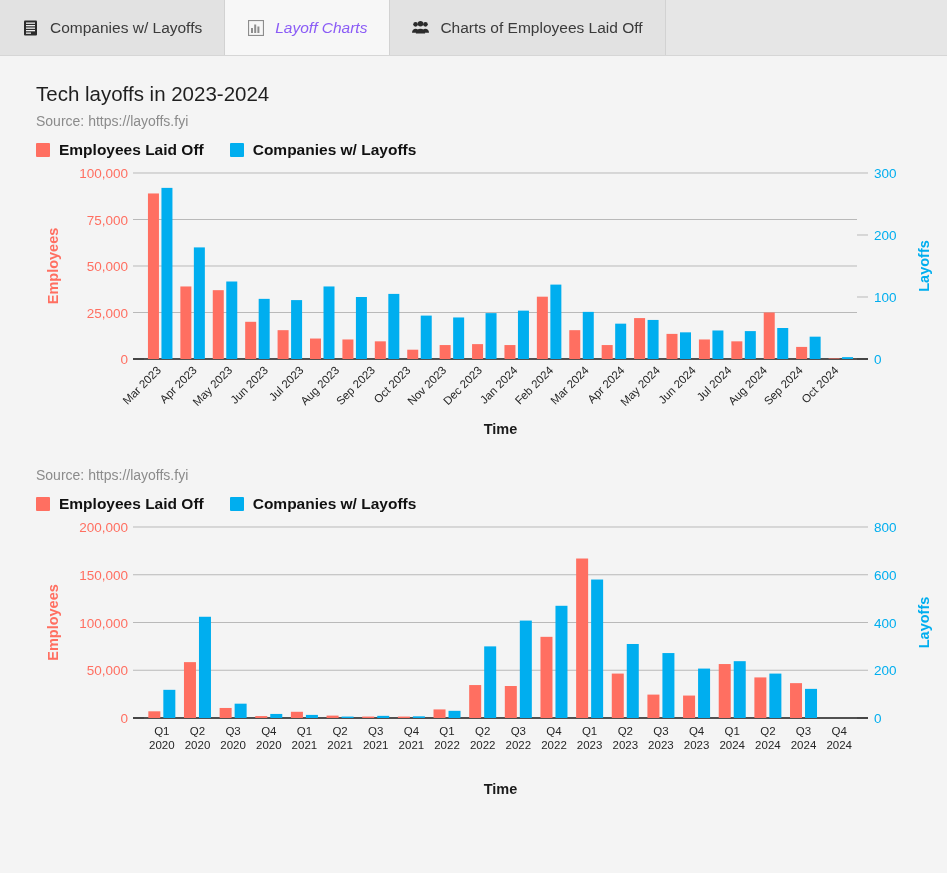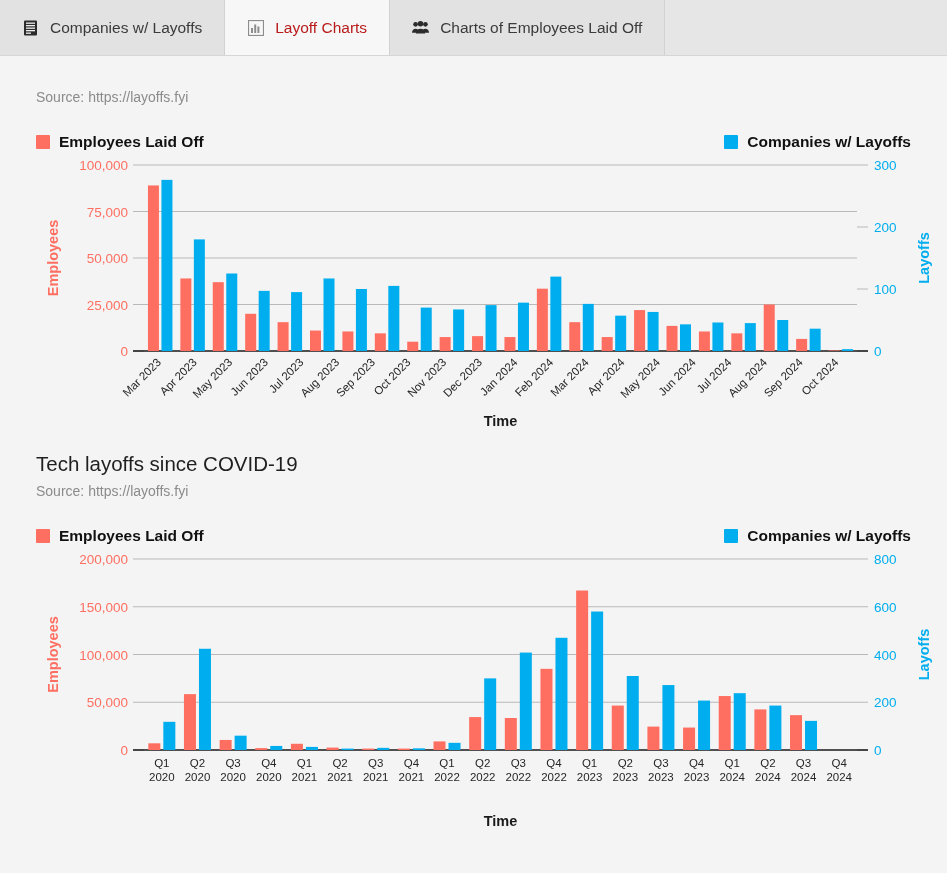--- a/index.html
+++ b/index.html
@@ -26,21 +26,22 @@
     padding: 0 22px;
     font-size: 15.5px;
     color: #3b3b3b;
     background: #e2e2e2;
     border-right: 1px solid #d2d2d2;
     cursor: pointer;
     user-select: none;
   }
   .tab.active {
     background: #f7f7f7;
-    color: #b91c1c;
+    color: #8b5cf6;
+    font-style: italic;
   }
   .tab .tico {
     display: inline-flex;
     align-items: center;
     justify-content: center;
     width: 17px; height: 17px;
     line-height: 1;
   }
   .tab.active .tico { color: #8d8d8d; }
 
@@ -57,24 +58,24 @@
     padding: 0;
   }
   .chart-source {
     font-size: 14px;
     color: #8b8b8b;
     margin: 7px 0 0 0;
   }
 
   .legend {
     display: flex;
-    justify-content: space-between;
+    justify-content: flex-start;
     align-items: center;
     gap: 26px;
-    margin-top: 28px;
+    margin-top: 12px;
   }
   .legend-item {
     display: flex;
     align-items: center;
     gap: 9px;
     font-size: 15.5px;
     font-weight: bold;
     color: #111;
   }
   .legend-swatch {
@@ -138,20 +139,21 @@
         <path d="M4.3 14.2c0-3.4 2.3-5.3 5.2-5.3s5.2 1.9 5.2 5.3z" fill="#2b2b2b"></path>
       </svg>
     </span>
     <span>Charts of Employees Laid Off</span>
   </div>
 </div>
 
 <div class="content">
 
   <div class="panel" style="padding:26px 0 0 36px;">
+    <h2 class="chart-title">Tech layoffs in 2023-2024</h2>
     <p class="chart-source">Source: https://layoffs.fyi</p>
     <div class="legend" style="margin-right:36px;">
       <div class="legend-item">
         <span class="legend-swatch" style="background:#FF6F61"></span>
         <span>Employees Laid Off</span>
       </div>
       <div class="legend-item">
         <span class="legend-swatch" style="background:#00AEEF"></span>
         <span>Companies w/ Layoffs</span>
       </div>
@@ -246,21 +248,20 @@
           <text transform="translate(767.5,212) rotate(-45)" text-anchor="end" class="xtick-label">Sep 2024</text>
           <text transform="translate(803.2,212) rotate(-45)" text-anchor="end" class="xtick-label">Oct 2024</text>
           <text transform="translate(22,107) rotate(-90)" text-anchor="middle" fill="#FF6F61" class="axis-title">Employees</text>
           <text transform="translate(893,107) rotate(-90)" text-anchor="middle" fill="#00AEEF" class="axis-title">Layoffs</text>
           <text x="464.5" y="275" text-anchor="middle" class="xaxis-name">Time</text>
         </svg>
     </div>
   </div>
 
   <div class="panel" style="padding:16px 0 0 36px;">
-    <h2 class="chart-title">Tech layoffs since COVID-19</h2>
     <p class="chart-source">Source: https://layoffs.fyi</p>
     <div class="legend" style="margin-right:36px;">
       <div class="legend-item">
         <span class="legend-swatch" style="background:#FF6F61"></span>
         <span>Employees Laid Off</span>
       </div>
       <div class="legend-item">
         <span class="legend-swatch" style="background:#00AEEF"></span>
         <span>Companies w/ Layoffs</span>
       </div>

